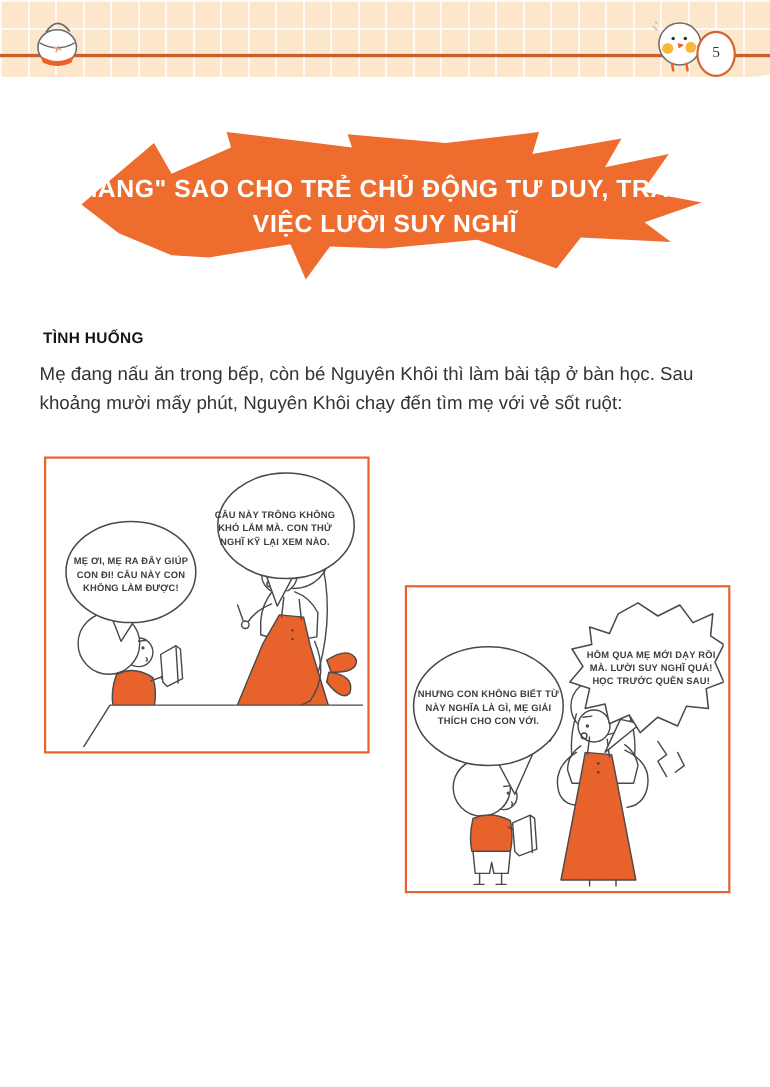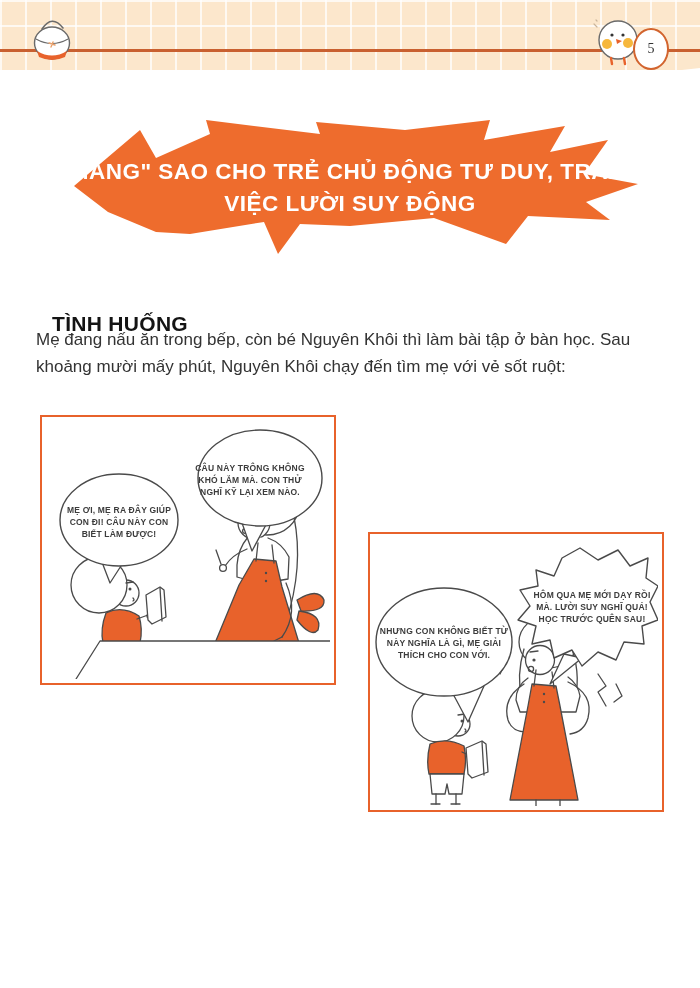--- a/index.html
+++ b/index.html
@@ -29,22 +29,22 @@
   .banner{position:absolute;left:60px;top:116px;width:580px;height:142px;}
   .banner svg{position:absolute;left:0;top:0;}
   .banner-text{
     position:absolute;left:40px;top:30px;width:500px;height:84px;
     display:flex;flex-direction:column;align-items:center;justify-content:center;gap:7px;
     color:#ffffff;font-weight:900;font-size:22.5px;letter-spacing:.5px;text-align:center;
     line-height:1.1;white-space:nowrap;
   }
   
   .section-heading{
-    position:absolute;left:36px;top:296px;margin:16px;
-    font-size:21px;font-weight:800;color:#141414;letter-spacing:.3px;
+    position:absolute;left:36px;top:296px;margin:3px;
+    font-size:14px;font-weight:800;color:#141414;letter-spacing:.3px;
   }
   .intro{
     position:absolute;left:36px;top:326px;width:632px;margin:0;
     font-size:17px;line-height:1.6;color:#333333;
   }
   
   .panel{position:absolute;background:#fff;border:2px solid #E8622B;}
   .panel1{left:40px;top:415px;width:292px;height:266px;}
   .panel2{left:368px;top:532px;width:292px;height:276px;}
   .panel svg{position:absolute;left:0;top:0;}
@@ -96,21 +96,21 @@
 
 <div class="banner">
   <svg width="580" height="142" viewBox="0 0 580 142">
     <polygon fill="#EE6C2D" points="
       14,70 80,14 96,42 150,18 146,4 260,18 256,6 345,14 430,4 424,24
       505,10 490,36 548,24 524,58 578,68 526,86 550,104 468,100 446,128
       374,102 290,110 240,108 218,138 204,106 130,118 96,116 48,96"></polygon>
   </svg>
   <div class="banner-text">
     <span>"MẮNG" SAO CHO TRẺ CHỦ ĐỘNG TƯ DUY, TRÁNH</span>
-    <span>VIỆC LƯỜI SUY ĐỘNG</span>
+    <span>VIỆC LƯỜI SUY NGHĨ</span>
   </div>
 </div>
 
 <h2 class="section-heading">TÌNH HUỐNG</h2>
 <p class="intro">Mẹ đang nấu ăn trong bếp, còn bé Nguyên Khôi thì làm bài tập ở bàn học. Sau khoảng mười mấy phút, Nguyên Khôi chạy đến tìm mẹ với vẻ sốt ruột:</p>
 
 <div class="panel panel1">
   <svg width="288" height="262" viewBox="0 0 288 262">
     <g stroke="#4a4a4a" stroke-width="1.3" fill="none" stroke-linecap="round" stroke-linejoin="round">
 
@@ -148,21 +148,21 @@
 
       <polygon points="34,262 58,224 288,224 288,262" fill="#ffffff" stroke="none"></polygon>
       <path d="M34,262 L58,224 L288,224"></path>
 
       <polygon points="58,140 68,166 86,138" fill="#ffffff"></polygon>
       <ellipse cx="77" cy="103" rx="59" ry="46" fill="#ffffff" stroke-width="1.4"></ellipse>
       <polygon points="200,106 210,134 226,104" fill="#ffffff"></polygon>
       <ellipse cx="218" cy="61" rx="62" ry="48" fill="#ffffff" stroke-width="1.4"></ellipse>
     </g>
   </svg>
-  <div class="bubble-text p1-child">MẸ ƠI, MẸ RA ĐÂY GIÚP CON ĐI! CÂU NÀY CON BIẾT LÀM ĐƯỢC!</div>
+  <div class="bubble-text p1-child">MẸ ƠI, MẸ RA ĐÂY GIÚP CON ĐI! CÂU NÀY CON KHÔNG LÀM ĐƯỢC!</div>
   <div class="bubble-text p1-mother">CÂU NÀY TRÔNG KHÔNG KHÓ LẮM MÀ. CON THỬ NGHĨ KỸ LẠI XEM NÀO.</div>
 </div>
 
 <div class="panel panel2">
   <svg width="288" height="272" viewBox="0 0 288 272">
     <g stroke="#4a4a4a" stroke-width="1.3" fill="none" stroke-linecap="round" stroke-linejoin="round">
 
       <ellipse cx="178" cy="108" rx="29" ry="26" fill="#ffffff"></ellipse>
       <path d="M162,86 L158,78 M174,81 L172,73 M190,82 L193,74"></path>
       <path d="M202,115 Q212,145 203,172"></path>

